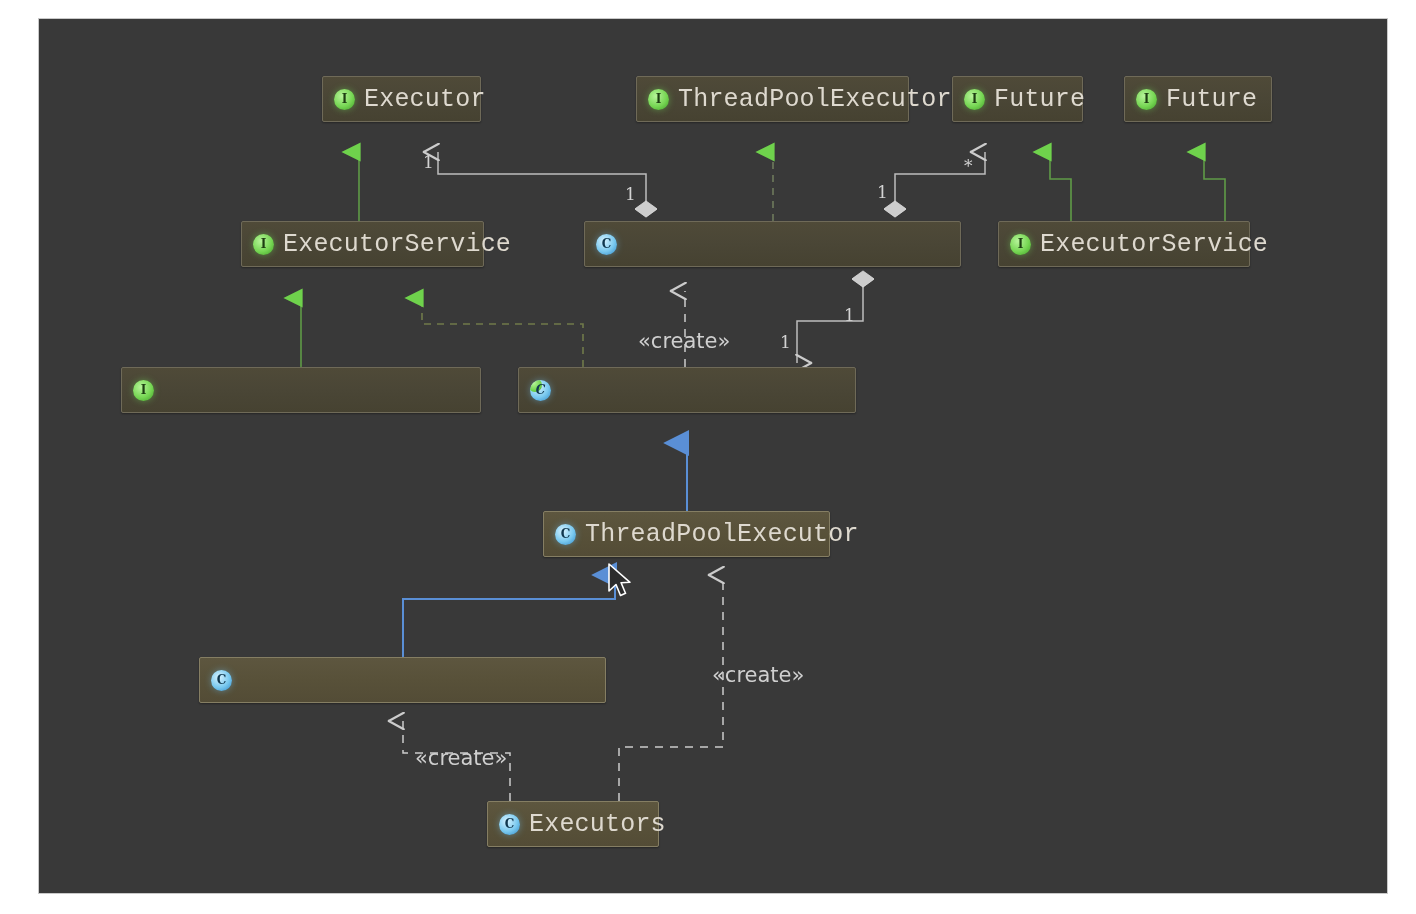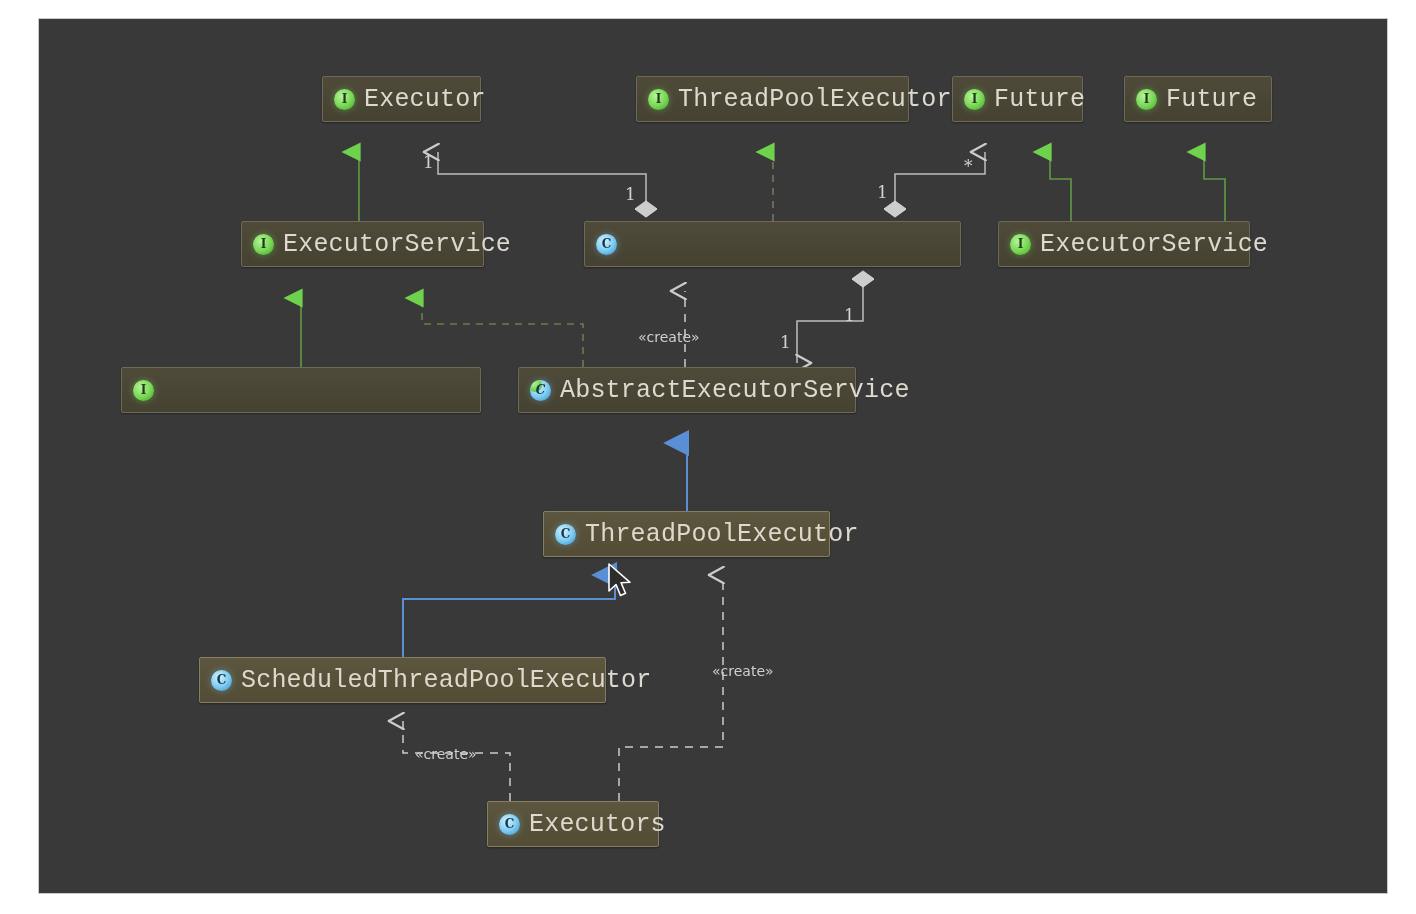--- a/index.html
+++ b/index.html
@@ -110,21 +110,21 @@
   .uicon.abs .glyph {
     position: relative;
     z-index: 2;
     font-style: italic;
   }
 
   
   .edge-label {
     position: absolute;
     color: #cfcfcf;
-    font-size: 14px;
+    font-size: 21px;
     font-family: "DejaVu Sans", sans-serif;
     white-space: nowrap;
   }
   .mult {
     position: absolute;
     color: #d3d3d3;
     font-size: 17px;
     font-family: "DejaVu Serif", serif;
     white-space: nowrap;
   }
@@ -268,35 +268,33 @@
     <div class="node" style="left:82px; top:348px; width:360px;">
       <span class="uicon iface">
         <span class="glyph">I</span>
       </span>
     </div>
 
     <div class="node" style="left:479px; top:348px; width:338px;">
       <span class="uicon abs">
         <span class="glyph">C</span>
       </span>
-      <span class="label">AbstractExecutorService</span>
     </div>
 
     <div class="node lower" style="left:504px; top:492px; width:287px;">
       <span class="uicon cls">
         <span class="glyph">C</span>
       </span>
       <span class="label">ThreadPoolExecutor</span>
     </div>
 
     <div class="node lower" style="left:160px; top:638px; width:407px;">
       <span class="uicon cls">
         <span class="glyph">C</span>
       </span>
-      <span class="label">ScheduledThreadPoolExecutor</span>
     </div>
 
     <div class="node lower" style="left:448px; top:782px; width:172px;">
       <span class="uicon cls">
         <span class="glyph">C</span>
       </span>
       <span class="label">Executors</span>
     </div>
 
     <div class="edge-label" style="left:599px; top:310px;">«create»</div>

